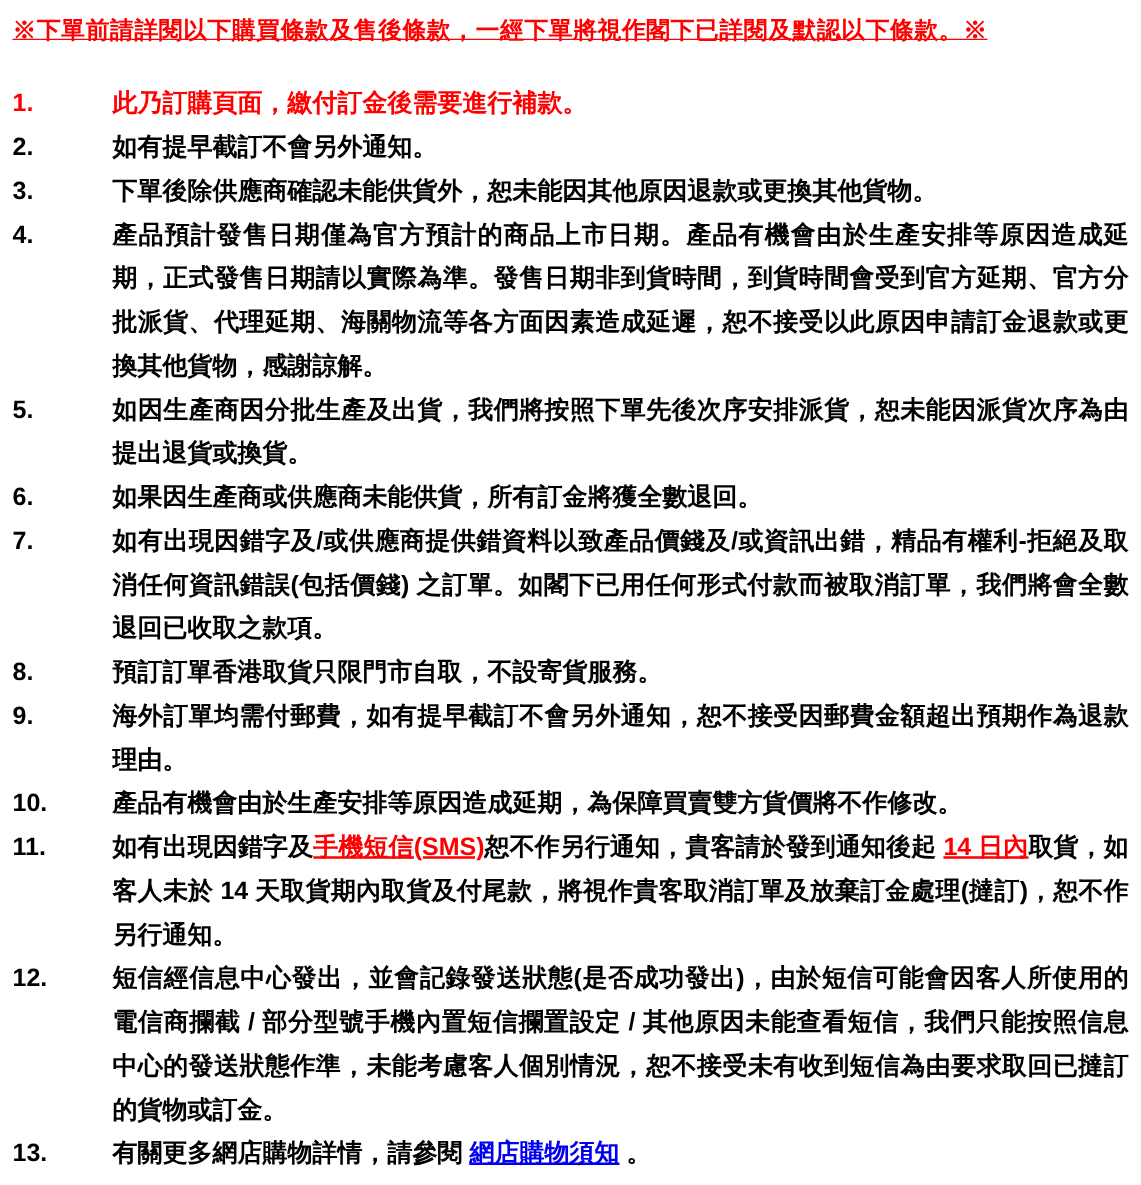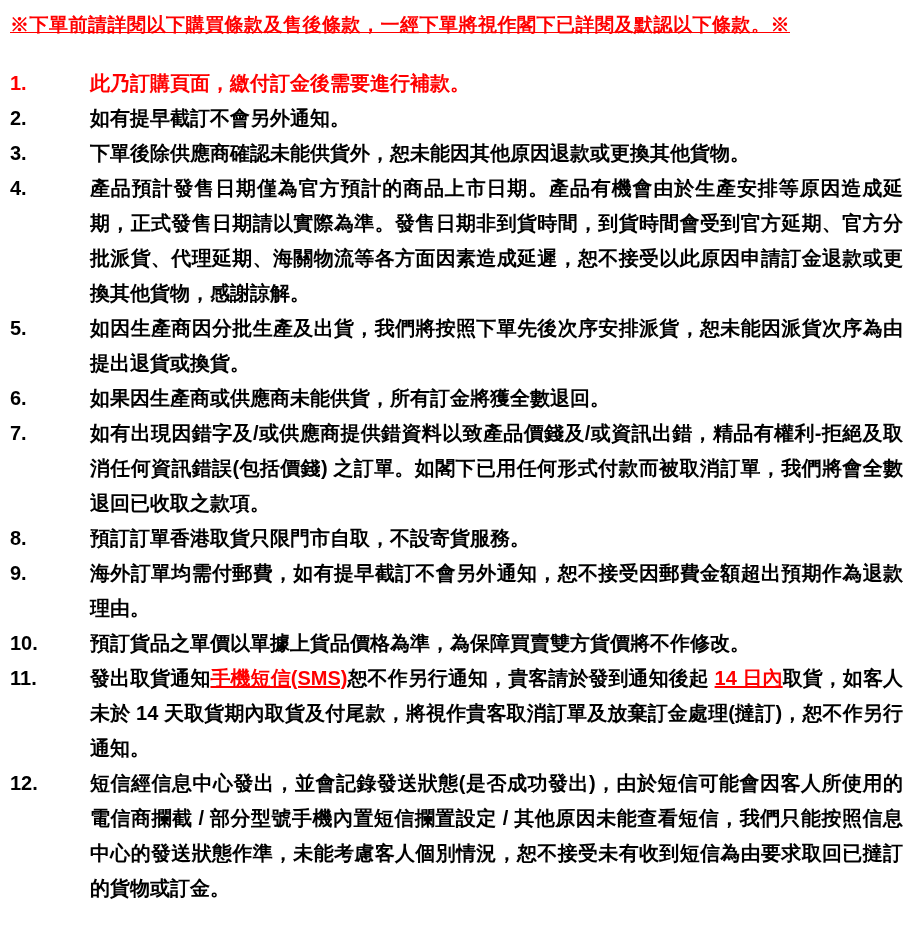--- a/index.html
+++ b/index.html
@@ -104,24 +104,28 @@
       <div class="term-item">
         <span class="term-num">8.</span>
         <div class="term-text"><span class="seg normal">預訂訂單香港取貨只限門市自取，不設寄貨服務。</span></div>
       </div>
       <div class="term-item">
         <span class="term-num">9.</span>
         <div class="term-text"><span class="seg normal">海外訂單均需付郵費，如有提早截訂不會另外通知，恕不接受因郵費金額超出預期作為退款理由。</span></div>
       </div>
       <div class="term-item">
         <span class="term-num">10.</span>
-        <div class="term-text"><span class="seg normal">預訂貨品之單價以單據上貨品價格為準，為保障買賣雙方貨價將不作修改。</span></div>
+        <div class="term-text"><span class="seg normal">產品有機會由於生產安排等原因造成延期，為保障買賣雙方貨價將不作修改。</span></div>
       </div>
       <div class="term-item">
         <span class="term-num">11.</span>
-        <div class="term-text"><span class="seg normal">發出取貨通知</span><span class="seg red-underline">手機短信(SMS)</span><span class="seg normal">恕不作另行通知，貴客請於發到通知後起 </span><span class="seg red-underline">14 日內</span><span class="seg normal">取貨，如客人未於 14 天取貨期內取貨及付尾款，將視作貴客取消訂單及放棄訂金處理(撻訂)，恕不作另行通知。</span></div>
+        <div class="term-text"><span class="seg normal">如有出現因錯字及</span><span class="seg red-underline">手機短信(SMS)</span><span class="seg normal">恕不作另行通知，貴客請於發到通知後起 </span><span class="seg red-underline">14 日內</span><span class="seg normal">取貨，如客人未於 14 天取貨期內取貨及付尾款，將視作貴客取消訂單及放棄訂金處理(撻訂)，恕不作另行通知。</span></div>
       </div>
       <div class="term-item">
         <span class="term-num">12.</span>
         <div class="term-text"><span class="seg normal">短信經信息中心發出，並會記錄發送狀態(是否成功發出)，由於短信可能會因客人所使用的電信商攔截 / 部分型號手機內置短信攔置設定 / 其他原因未能查看短信，我們只能按照信息中心的發送狀態作準，未能考慮客人個別情況，恕不接受未有收到短信為由要求取回已撻訂的貨物或訂金。</span></div>
       </div>
+      <div class="term-item">
+        <span class="term-num">13.</span>
+        <div class="term-text"><span class="seg normal">有關更多網店購物詳情，請參閱 </span><a class="seg link" href="#">網店購物須知</a><span class="seg normal"> 。</span></div>
+      </div>
     </div>
 </div>
 
 </body></html>

